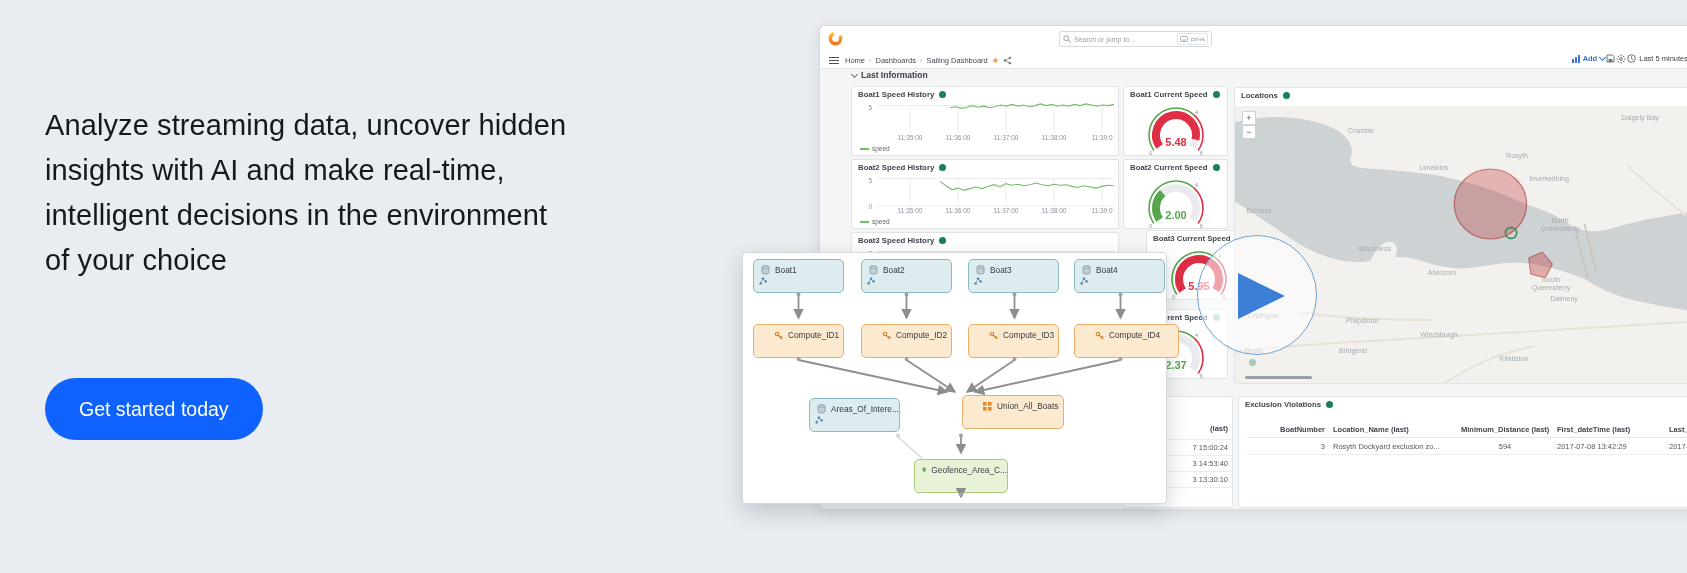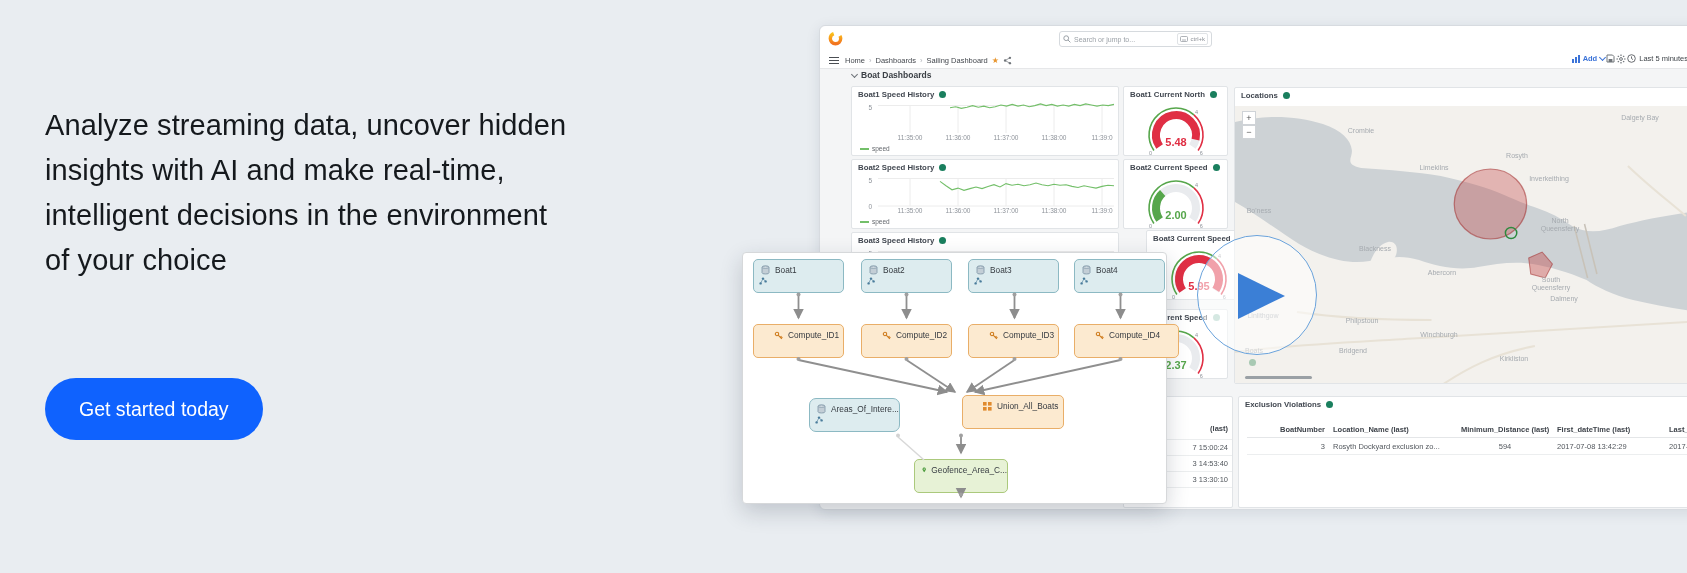--- a/index.html
+++ b/index.html
@@ -177,21 +177,21 @@
       <span class="timebtn">
         <svg width="9" height="9" viewBox="0 0 9 9">
             <circle cx="4.5" cy="4.5" r="3.8" fill="none" stroke="#5a5e63" stroke-width=".9"></circle>
             <path d="M4.5 2.4 V4.5 L6 5.6" fill="none" stroke="#5a5e63" stroke-width=".9"></path>
           </svg>
         <span>Last 5 minutes</span>
       </span>
     </div>
     <div class="section-row">
       <span class="sec-caret"></span>
-      <span>Boat Dashboards</span>
+      <span>Last Information</span>
     </div>
 
     <div id="speed-panels">
         <div class="panel abs" style="left: 31px; top: 60px; width: 268px; height: 70px;">
           <div class="ptitle">
             <span class="pt-text">Boat1 Speed History</span>
             <span class="pdot"></span>
           </div>
   <svg class="abs" style="left:0;top:16px" width="268" height="34">
             <line x1="58" y1="2" x2="58" y2="30" class="grid"></line>
@@ -264,21 +264,21 @@
           <span class="xlab" style="left:250px">11:39:0</span>
   <div class="legend">
             <span class="ldash"></span>
             <span class="ltext">speed</span>
           </div>
         </div>
       </div>
     <div id="gauge-panels">
         <div class="panel abs" style="left: 303px; top: 60px; width: 105px; height: 70px;">
           <div class="ptitle">
-            <span class="pt-text">Boat1 Current North</span>
+            <span class="pt-text">Boat1 Current Speed</span>
             <span class="pdot" style=""></span>
           </div>
   <svg width="104" height="58" class="abs" style="left:0;top:12px">
     <path d="M35.6 47.5 A20 20 0 1 1 68.4 47.5" stroke="#e9ebee" stroke-width="8" fill="none"></path>
     <path d="M35.6 47.5 A20 20 0 1 1 71.5 40.6" stroke="#e02f44" stroke-width="8" fill="none"></path>
     <path d="M29.9 51.5 A27 27 0 0 1 69.9 15.8" stroke="#56a64b" stroke-width="1.6" fill="none"></path>
     <path d="M69.9 15.8 A27 27 0 0 1 74.1 51.5" stroke="#e02f44" stroke-width="1.6" fill="none"></path>
     <text x="26.6" y="55.8" class="glab">0</text>
             <text x="72.6" y="14.8" class="glab">4</text>
             <text x="77.4" y="55.8" class="glab">6</text>
@@ -519,21 +519,21 @@
         </div>
         <div class="node compute" style="left: 331px; top: 71px; width: 105px;">
           <div class="nrow">
             <svg width="9" height="9" viewBox="0 0 9 9">
               <circle cx="3" cy="3" r="1.7" fill="none" stroke="#cf7c1e" stroke-width="1.1"></circle>
               <path d="M4.2 4.2 L7.8 7.8 M6.3 6.3 L7.5 5.1 M7.3 7.3 L8.4 6.2" stroke="#cf7c1e" stroke-width="1.1" fill="none"></path>
             </svg>
             <span class="nlabel">Compute_ID4</span>
           </div>
         </div>
-        <div class="node source" style="left: 66px; top: 145px; width: 91px; border-radius: 7px;">
+        <div class="node source" style="left: 66px; top: 145px; width: 91px;">
           <div class="nrow">
             <svg width="9" height="10" viewBox="0 0 9 10">
               <path d="M1 2.2 Q1 1 4.5 1 Q8 1 8 2.2 L8 7.8 Q8 9 4.5 9 Q1 9 1 7.8 Z" fill="#c3ced6" stroke="#7e95a6" stroke-width=".8"></path>
               <ellipse cx="4.5" cy="2.2" rx="3.5" ry="1.1" fill="#dde5ea" stroke="#7e95a6" stroke-width=".8"></ellipse>
             </svg>
             <span class="nlabel">Areas_Of_Intere...</span>
           </div>
           <div class="nscatter"><svg width="8" height="8">
               <circle cx="1.6" cy="6.4" r="1.2" fill="#4a7c9b"></circle>
               <circle cx="4" cy="1.6" r="1.2" fill="#4a7c9b"></circle>

